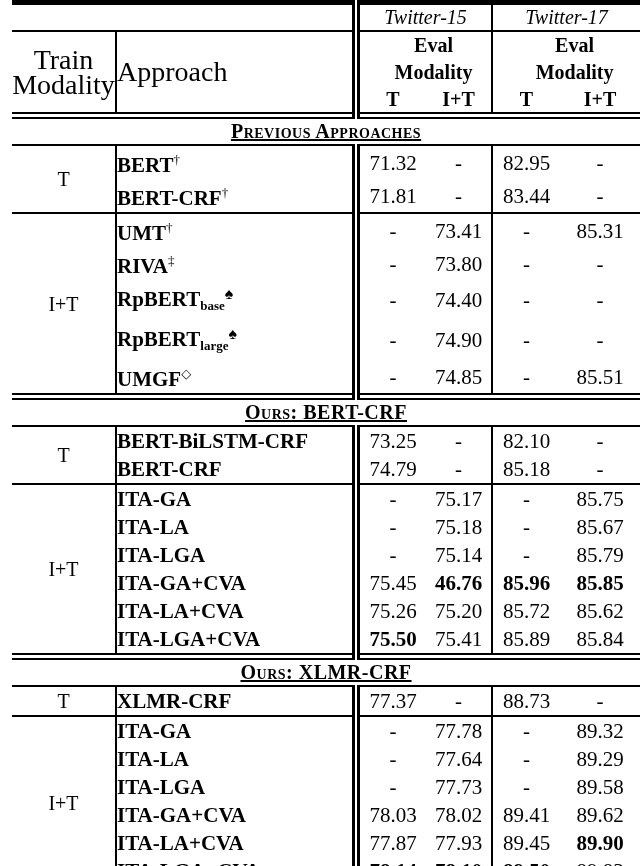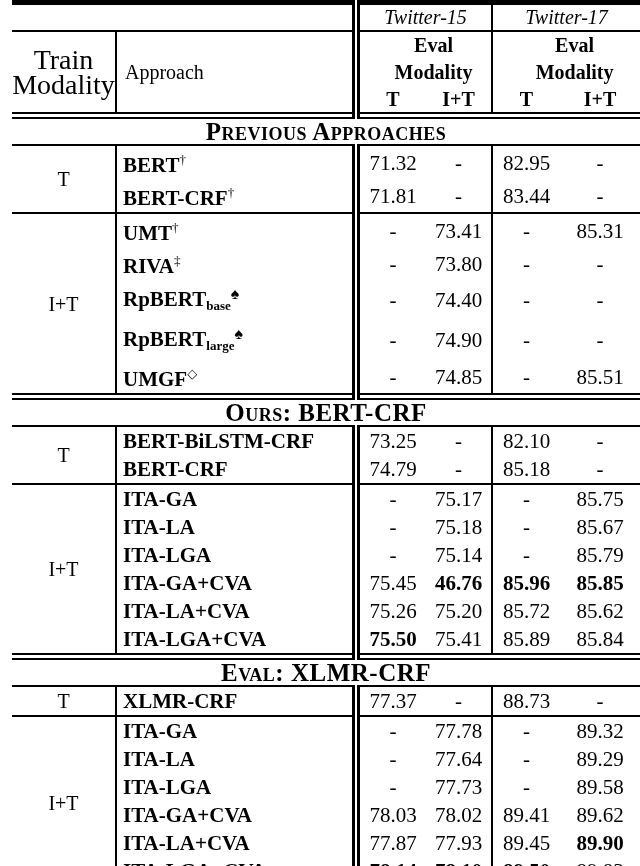--- a/index.html
+++ b/index.html
@@ -10,34 +10,34 @@
   }
   .tablewrap{margin-left:12px;width:628px;}
   table{border-collapse:collapse;table-layout:fixed;width:628px;}
   td{padding:0;text-align:center;vertical-align:middle;font-size:21px;line-height:28px;height:28px;}
   
   .bR2{border-right:2px solid #000;}
   .bRd{border-right:8px double #000;}
   
   tr.rowA td{height:25px;font-size:20px;line-height:25px;border-top:5px solid #000;border-bottom:2px solid #000;font-style:italic;}
   td.hdr-train div{font-size:28px;line-height:25px;}
-  td.hdr-approach{text-align:left;padding-left:8px;font-size:20px;border-radius:19px;}
+  td.hdr-approach{text-align:left;font-size:28px;border-radius:19px;}
   td.eval-hdr{height:54px;}
   td.eval-hdr div{font-weight:bold;font-size:20px;line-height:27px;margin-left:16px;}
   tr.rowC td{font-weight:bold;font-size:20px;height:26px;line-height:26px;}
   
   td.section-title{
-    font-weight:bold;font-variant:small-caps;font-size:25px;height:25px;line-height:25px;
-    border-top:7px double #000;border-bottom:2px solid #000;letter-spacing:0.5px;
+    font-weight:bold;font-variant:small-caps;font-size:20px;height:25px;line-height:25px;
+    border-top:7px double #000;border-bottom:2px solid #000;letter-spacing:0.5px;text-decoration:underline;
   }
   
   tr.group-start td{border-top:2px solid #000;}
   tr.table-end td{border-bottom:6px solid #000;}
   td.c-mod{font-size:20px;}
-  td.c-app{text-align:left;padding-left:6px;white-space:nowrap;}
+  td.c-app{text-align:left;white-space:nowrap;}
   .apname{font-weight:bold;font-size:21px;}
   td.c-app sub{font-weight:bold;font-size:13px;vertical-align:-4px;letter-spacing:0;font-family:Liberation Serif, serif;}
   td.c-app sup{font-size:13px;vertical-align:8px;}
   td.c-app sup.spade{font-size:16px;vertical-align:7px;}
   td.c-val{font-size:21px;}
   td.c-val.b{font-weight:bold;}
 </style>
 </head>
 <body>
 
@@ -187,21 +187,21 @@
           <td class="c-val">85.62</td>
         </tr>
         <tr>
           <td class="c-app bRd"><span class="apname">ITA-LGA+CVA</span></td>
           <td class="c-val b">75.50</td>
           <td class="c-val bR2">75.41</td>
           <td class="c-val">85.89</td>
           <td class="c-val">85.84</td>
         </tr>
         <tr class="section-row">
-          <td class="section-title" colspan="6">Eval: XLMR-CRF</td>
+          <td class="section-title" colspan="6">Ours: XLMR-CRF</td>
         </tr>
         <tr class="group-start">
           <td class="c-mod bR2" rowspan="1">T</td>
           <td class="c-app bRd"><span class="apname">XLMR-CRF</span></td>
           <td class="c-val">77.37</td>
           <td class="c-val bR2">-</td>
           <td class="c-val">88.73</td>
           <td class="c-val">-</td>
         </tr>
         <tr class="group-start">

